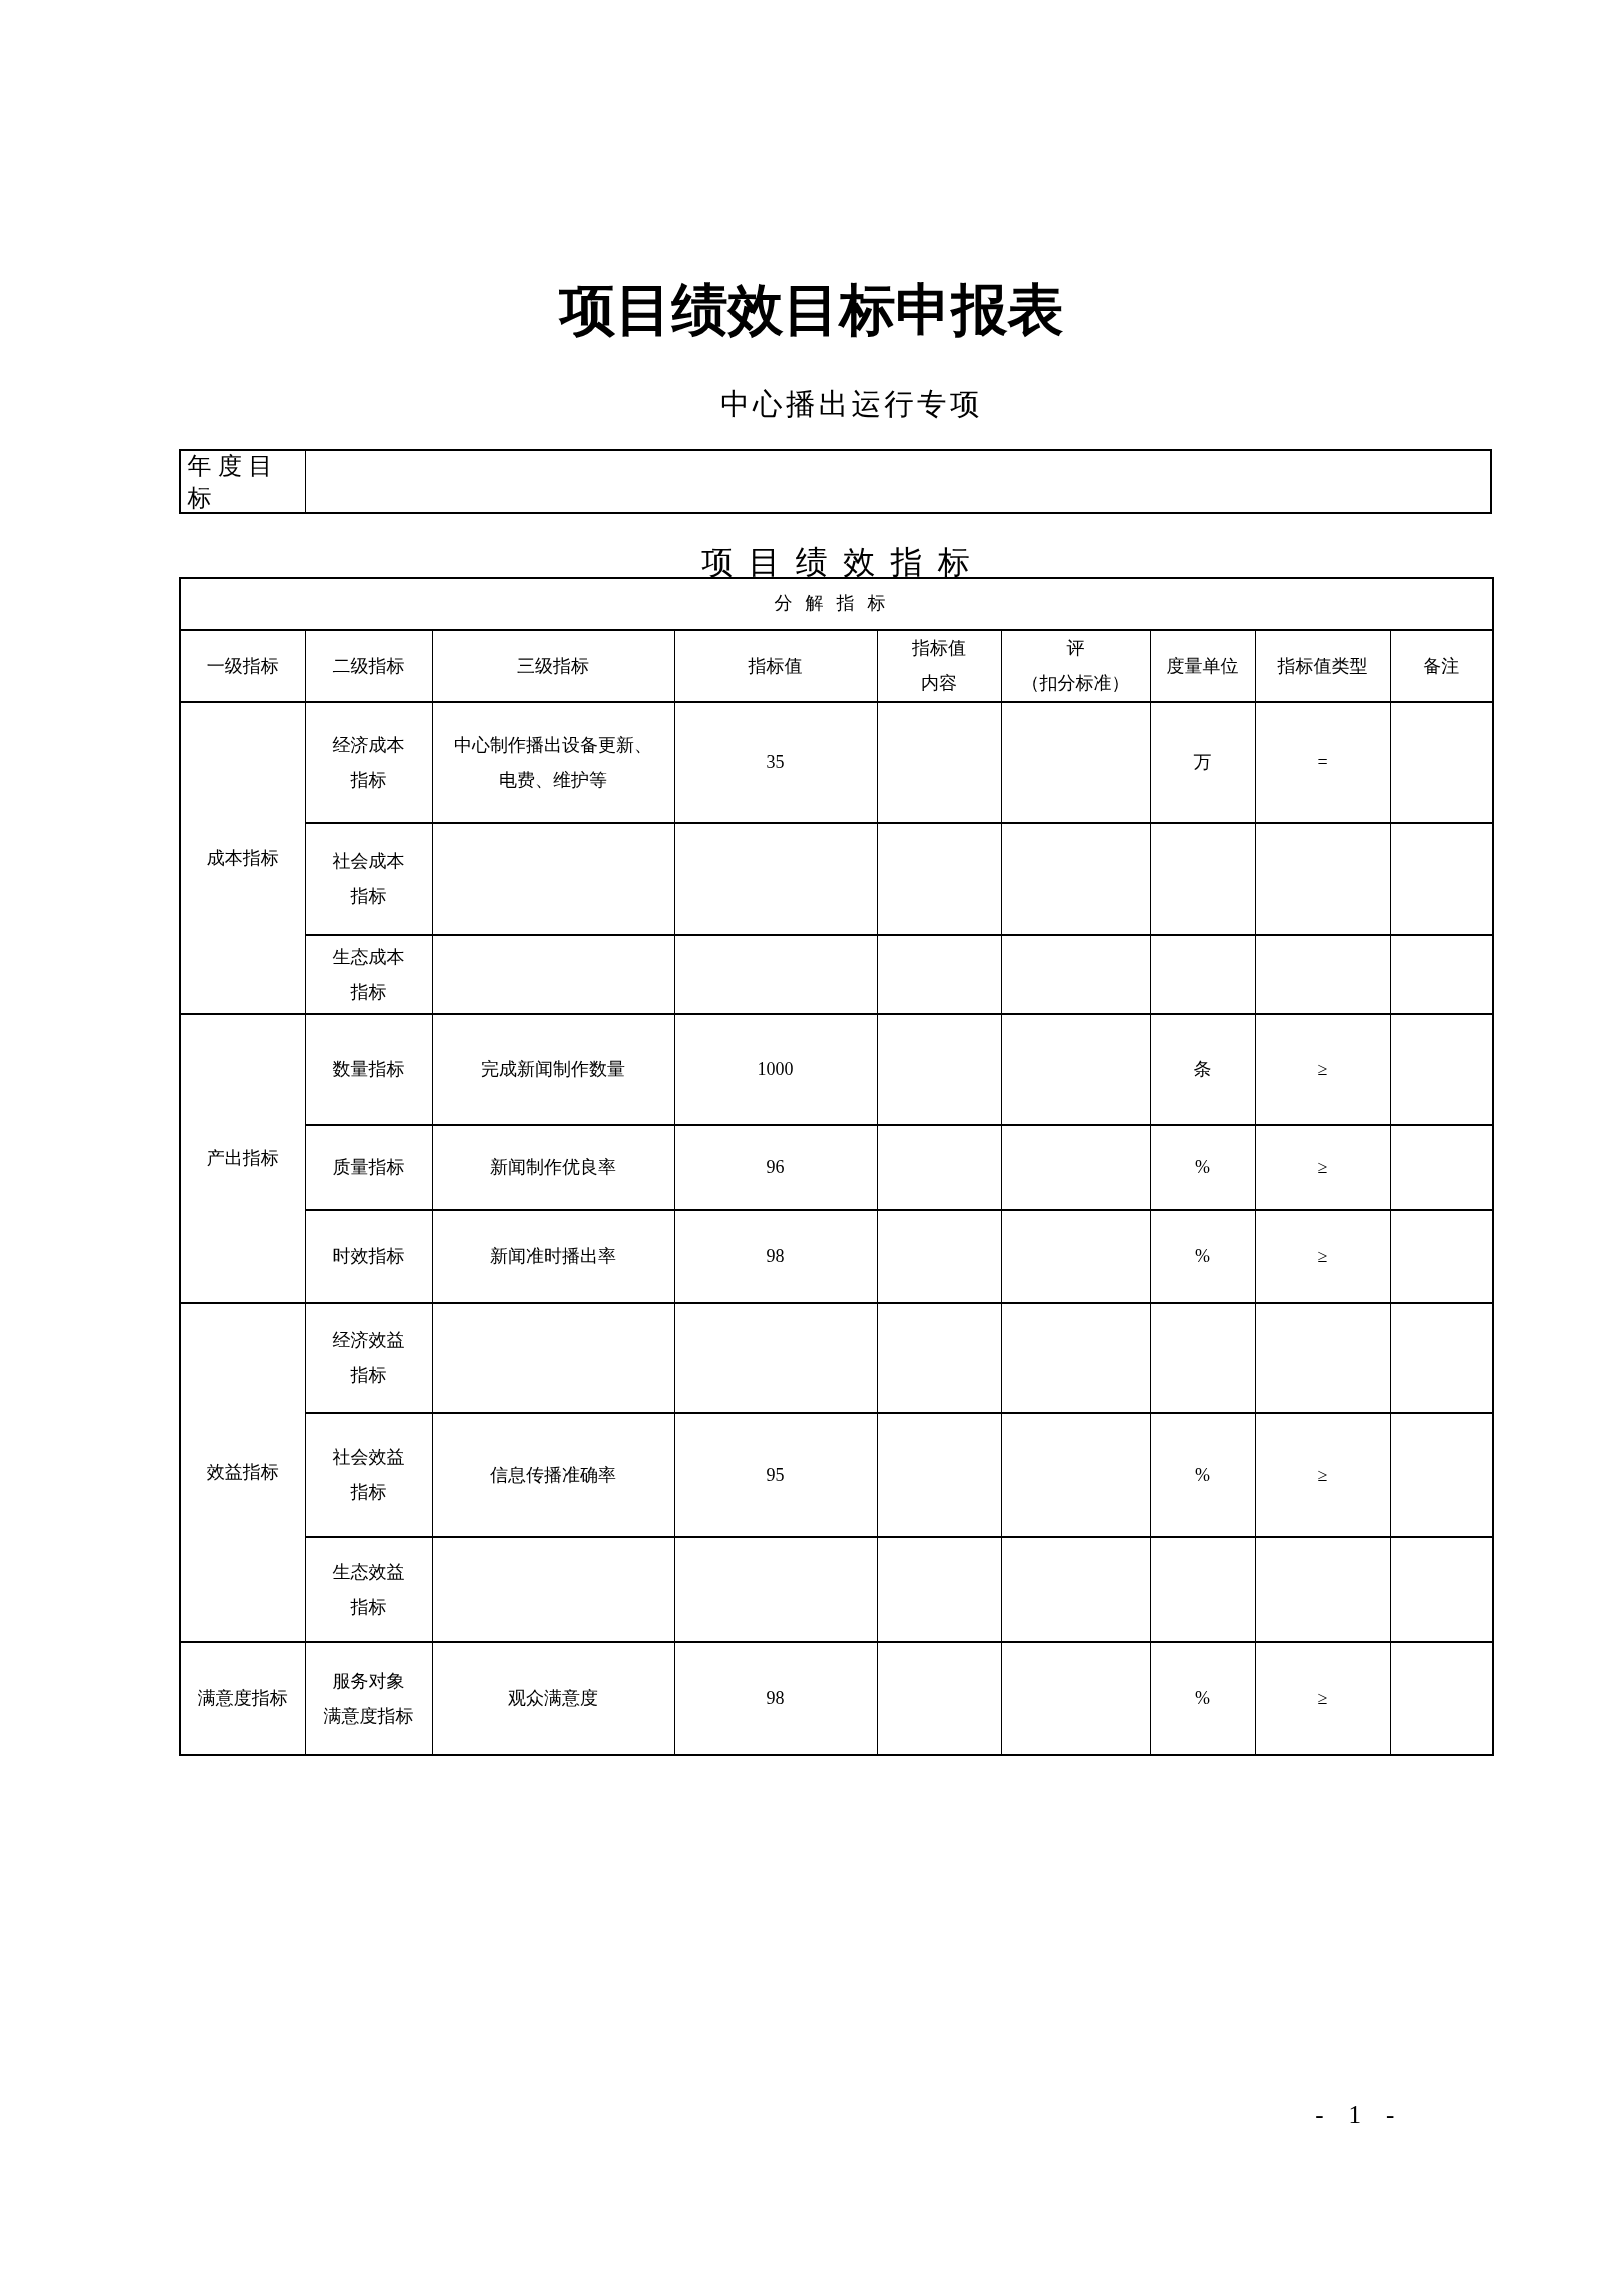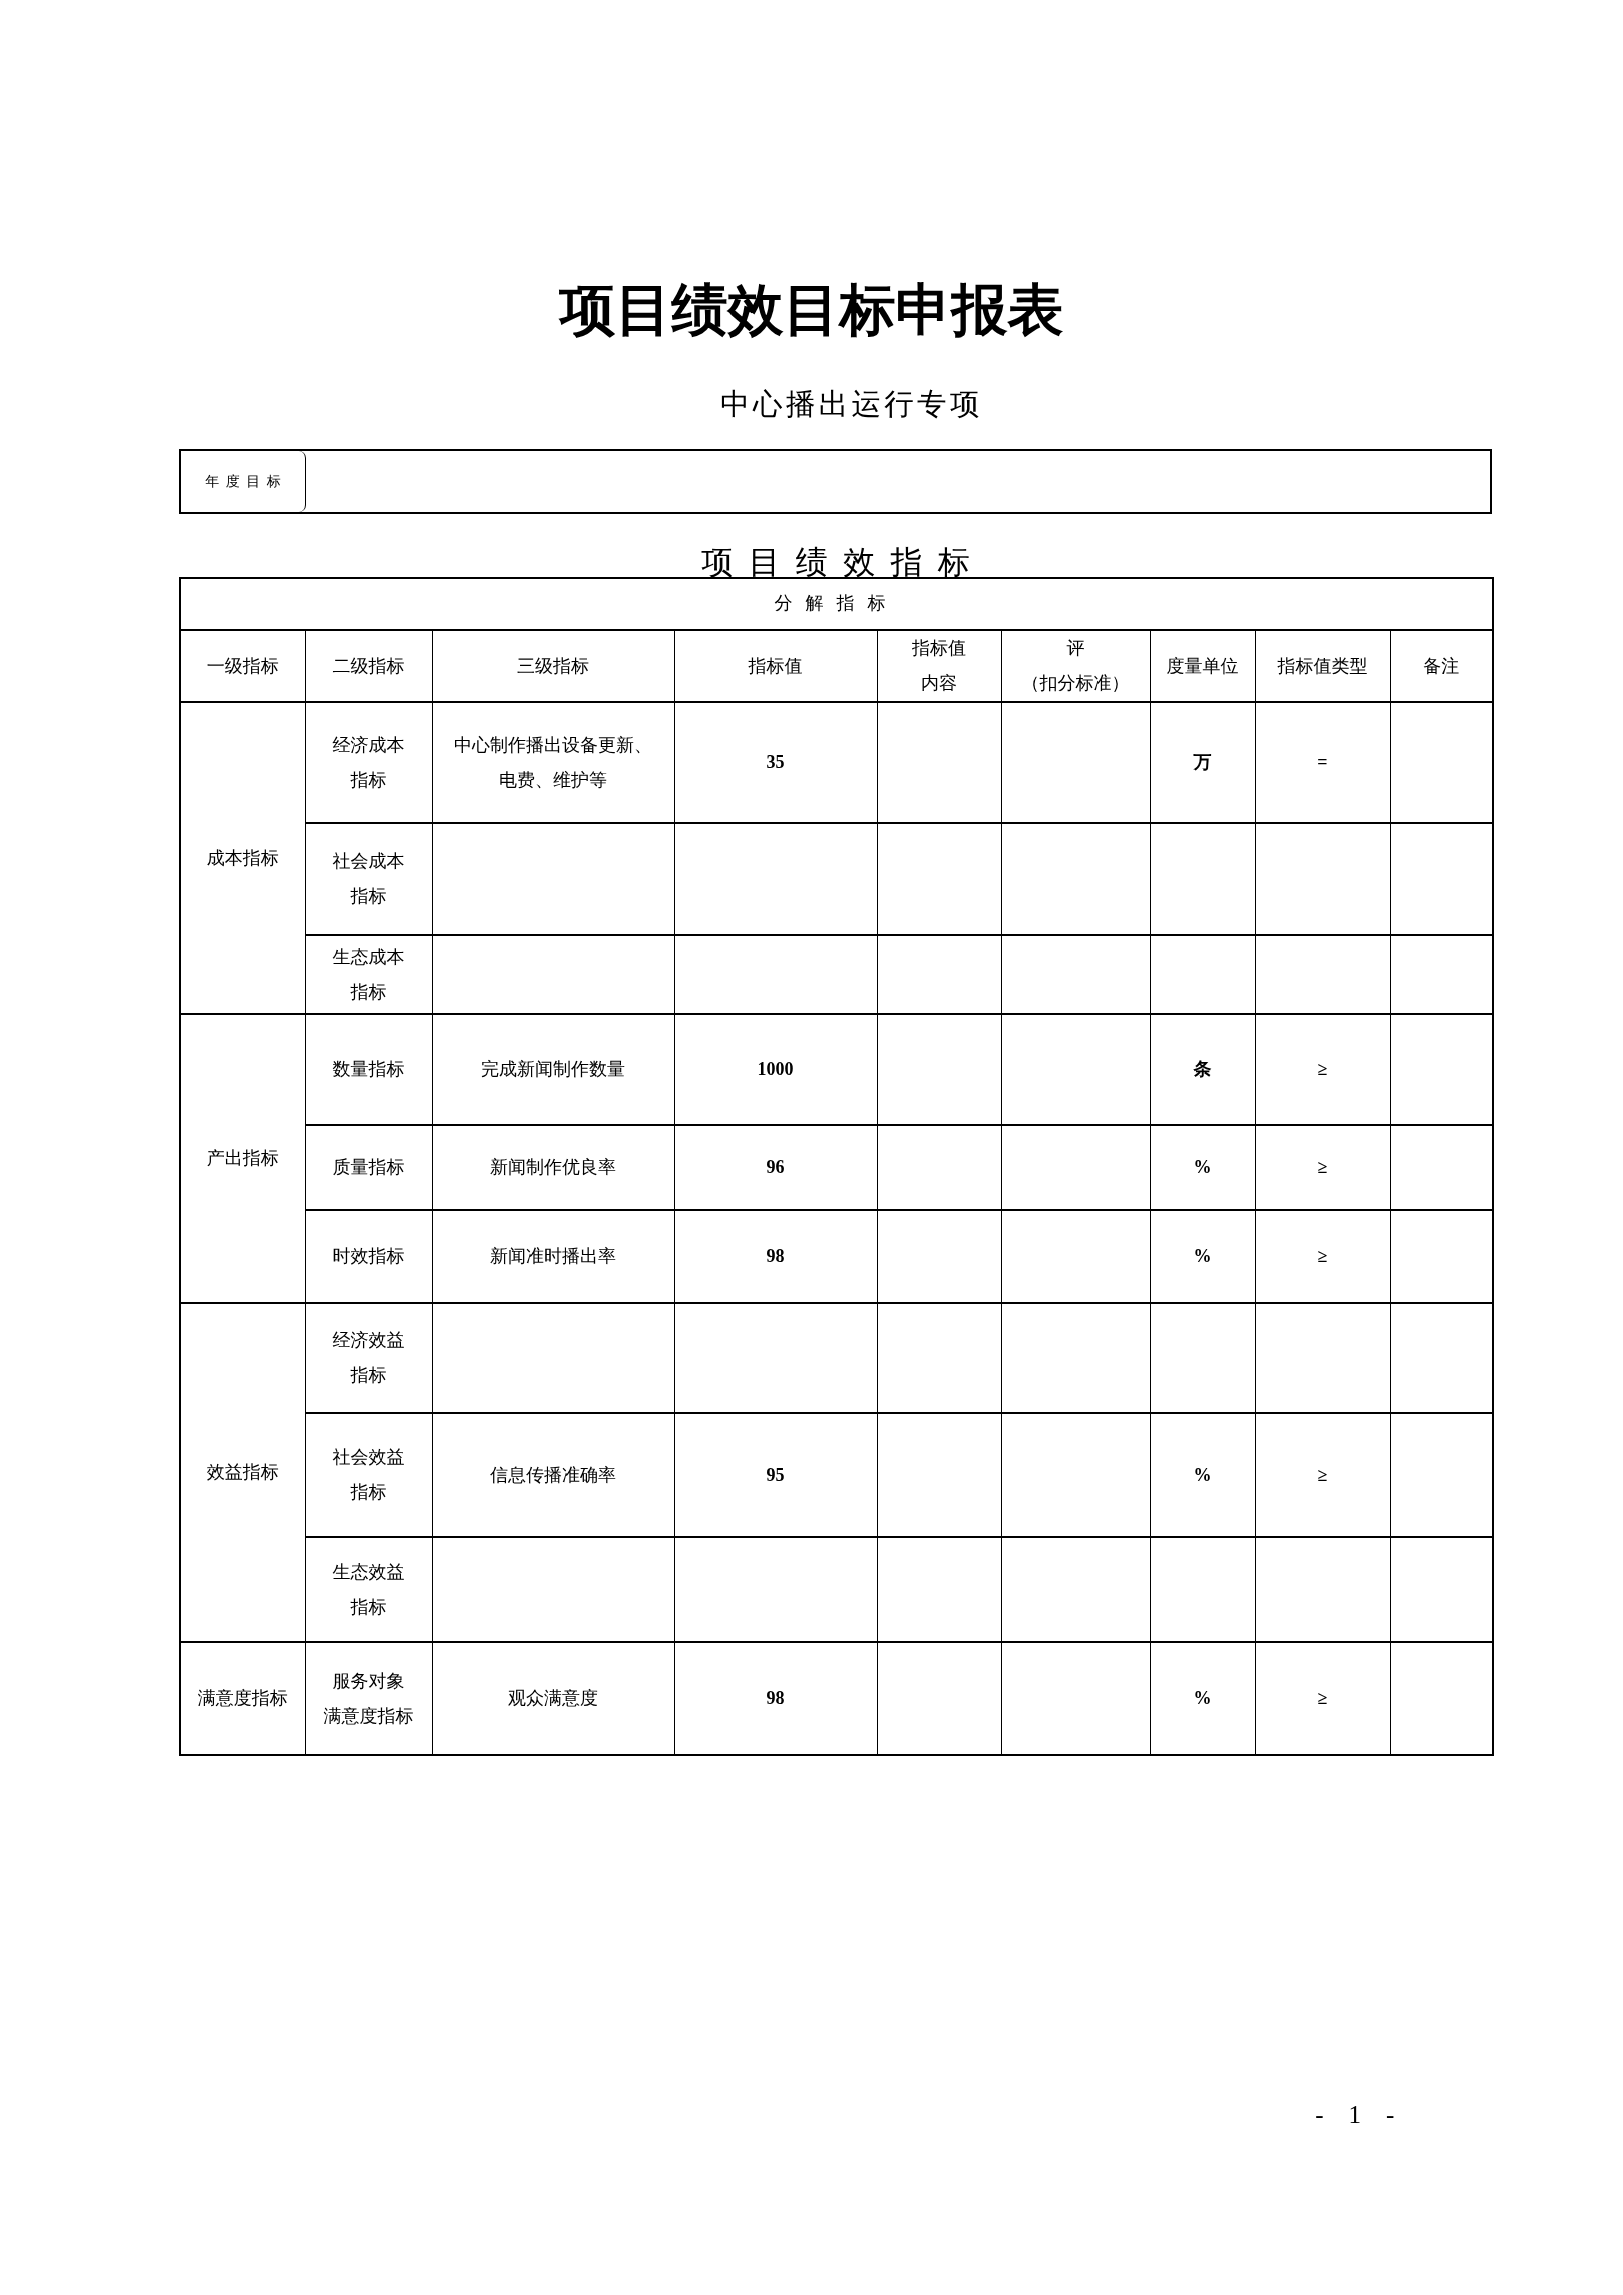--- a/index.html
+++ b/index.html
@@ -2,30 +2,30 @@
 <html style="font-size:8.7px"><head>
 <meta charset="utf-8">
 <style>
   html,body{margin:0;padding:0;background:#ffffff;}
   body{width:1623px;height:2295px;position:relative;font-family:"Liberation Sans",sans-serif;color:#000;}
   .abs{position:absolute;}
   .page-title{top:280px;left:0;width:1623px;text-align:center;font-family:"Liberation Serif",serif;font-weight:700;font-size:56px;line-height:1.1;}
   .page-subtitle{top:385px;left:0;width:1623px;text-align:center;font-size:29.5px;letter-spacing:3.3px;padding-left:40px;}
   
   .goal-table{top:449px;left:179px;width:1313px;height:65px;border:2.2px solid #000;box-sizing:border-box;display:flex;}
-  .goal-label{width:125px;flex:0 0 125px;border-right:1.6px solid #000;display:flex;align-items:center;justify-content:center;font-size:14px;letter-spacing:6.5px;padding-left:6.5px;box-sizing:border-box;border-radius:7px;}
+  .goal-label{width:125px;flex:0 0 125px;border-right:1.6px solid #000;display:flex;align-items:center;justify-content:center;font-size:24px;letter-spacing:6.5px;padding-left:6.5px;box-sizing:border-box;}
   .goal-value{flex:1;display:flex;align-items:center;font-size:18px;padding-left:4.4px;}
   .section-heading{top:541px;left:179px;width:1313px;text-align:center;font-size:32px;letter-spacing:15.3px;padding-left:15.3px;box-sizing:border-box;}
   
   .ind-wrap{top:577px;left:179px;}
   table.ind{border-collapse:collapse;table-layout:fixed;width:1313px;}
   table.ind td{border:1.6px solid #000;border-top-width:2.7px;border-bottom-width:2.7px;vertical-align:middle;text-align:center;font-size:18px;line-height:1.95;white-space:pre-line;padding:0 2.2px;overflow:hidden;}
   table.ind{border:2.7px solid #000;}
   td.group-header{font-size:21px;letter-spacing:13px;padding-left:13px;}
-  .num{font-family:"Liberation Serif",serif;font-weight:bold;}
+  .num{font-family:"Liberation Serif",serif;}
   .footer-num{top:2101px;left:1275px;width:164px;text-align:center;font-family:"Liberation Serif",serif;font-size:25px;letter-spacing:4.4px;word-spacing:9.8px;}
 </style>
 </head>
 <body>
 
 <div class="abs page-title">项目绩效目标申报表</div>
 <div class="abs page-subtitle">中心播出运行专项</div>
 
 <div class="abs goal-table">
   <div class="goal-label">年度目标</div>

